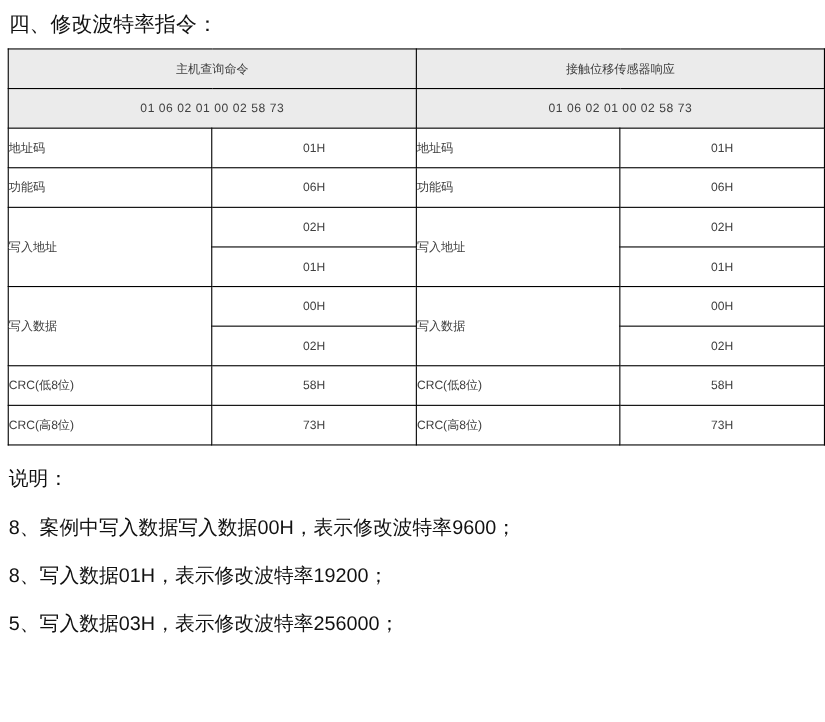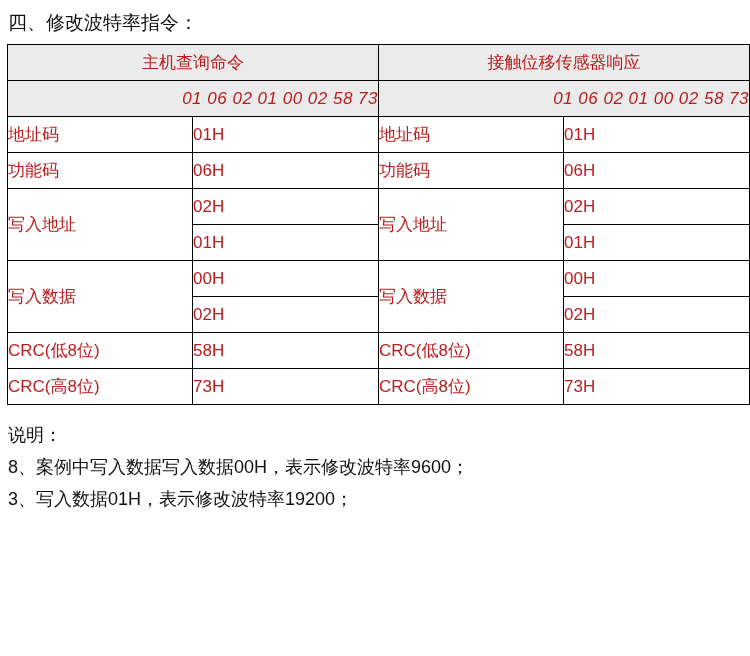--- a/index.html
+++ b/index.html
@@ -27,59 +27,59 @@
   }
   table.proto {
     border-collapse: collapse;
     width: 742px;
     margin-left: 3px;
     table-layout: fixed;
   }
   table.proto td, table.proto th {
     border: 1px solid #000;
     font-weight: normal;
-    font-size: 17px;
-    color: #b91c1c;
+    font-size: 11px;
+    color: #404040;
     padding: 0;
     height: 35px;
     vertical-align: middle;
   }
   .hdr-cell {
     background: #ebebeb;
     text-align: center;
     font-size: 18px;
   }
   .sub-cell {
     background: #ebebeb;
-    text-align: right;
+    text-align: center;
     font-size: 16px;
     letter-spacing: 0.5px;
-    font-style: italic;
   }
   .label-cell {
     text-align: left;
     padding-left: 8px;
     font-size: 17px;
     margin-top: 44px;
   }
   .value-cell {
-    text-align: left;
+    text-align: center;
     font-size: 17px;
   }
   .col-label { width: 185px; }
   .col-value { width: 186px; }
 
   .notes {
     margin: 14px 0 0 4px;
   }
   .notes .note {
     font-size: 18px;
     line-height: 32px;
     color: #111;
     white-space: pre;
+    margin-top: 12px;
   }
 </style>
 </head>
 <body>
 
 <div class="page">
 
   <div class="section-title">四、修改波特率指令：</div>
 
   <table class="proto">
@@ -147,16 +147,17 @@
         <td class="value-cell">73H</td>
         <td class="label-cell">CRC(高8位)</td>
         <td class="value-cell">73H</td>
       </tr>
     </tbody>
   </table>
 
   <div class="notes">
     <div class="note">说明：</div>
     <div class="note">8、案例中写入数据写入数据00H，表示修改波特率9600；</div>
-    <div class="note">3、写入数据01H，表示修改波特率19200；</div>
+    <div class="note">8、写入数据01H，表示修改波特率19200；</div>
+    <div class="note">5、写入数据03H，表示修改波特率256000；</div>
   </div>
 
 </div>
 
 </body></html>

